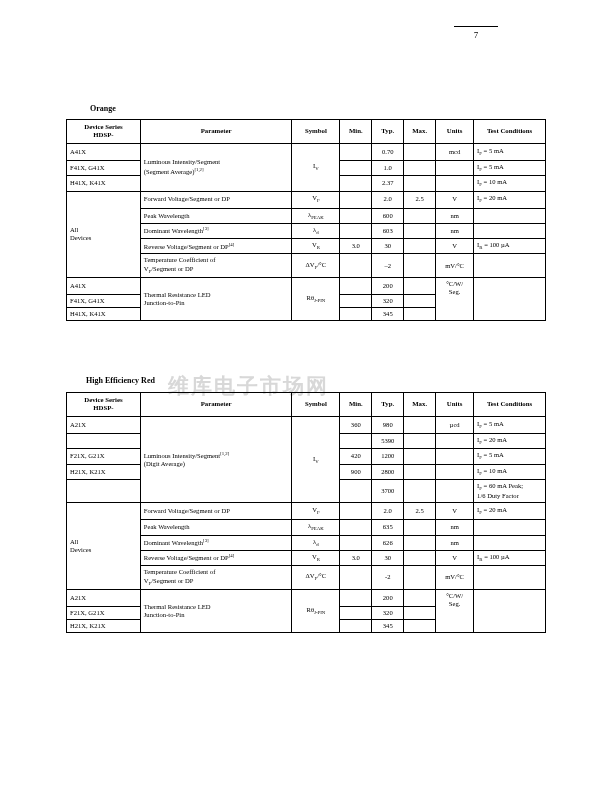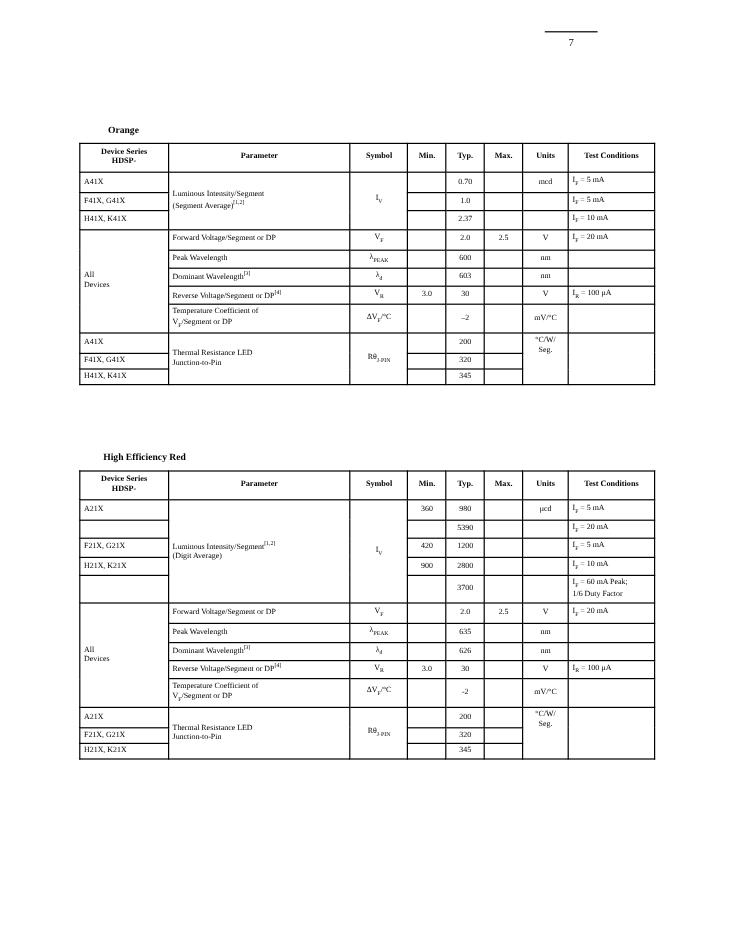--- a/index.html
+++ b/index.html
@@ -97,20 +97,21 @@
 </head>
 <body>
 
 <div class="page">
 
   <div class="page-header">
     <div class="rule"></div>
     <div class="num">7</div>
   </div>
 
+  <div class="watermark">维库电子市场网</div>
 
   <div class="section-title" id="title-orange">Orange</div>
 
   <table class="spec" id="tbl-orange">
     <colgroup>
       <col style="width:74px">
         <col style="width:152px">
         <col style="width:48px">
       <col style="width:32px">
         <col style="width:32px">

